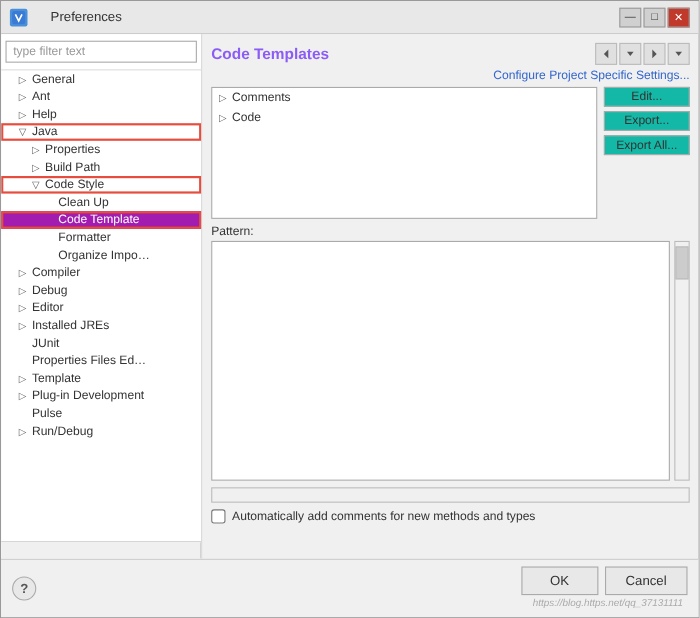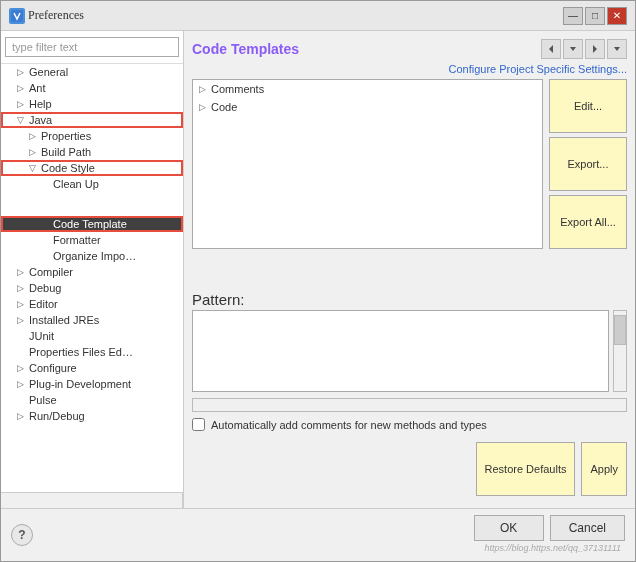--- a/index.html
+++ b/index.html
@@ -28,22 +28,21 @@
       height: 30px;
       display: flex;
       align-items: center;
       justify-content: space-between;
       padding: 0 8px;
       border-bottom: 1px solid #ccc;
       flex-shrink: 0;
     }
     .title-bar-left {
       display: flex;
-      gap: 3px;
-      font-family: Liberation Serif, serif;
+      gap: 21px;
     }
     .app-icon {
       width: 16px;
       height: 16px;
       background: #4a90d9;
       border-radius: 2px;
       display: flex;
       align-items: center;
       justify-content: center;
       color: white;
@@ -244,34 +243,33 @@
       color: #666;
     }
     .right-buttons {
       display: flex;
       flex-direction: column;
       gap: 4px;
       width: 78px;
       flex-shrink: 0;
     }
     .action-btn {
-      padding: 20px 8px;
-      background: #fef9c3;
+      padding: 2px 8px;
+      background: #14b8a6;
       border: 1px solid #aaa;
       font-size: 11px;
       cursor: pointer;
       text-align: center;
       color: #333;
     }
     .action-btn:disabled { color: #aaa; cursor: default; }
     .pattern-label {
-      font-size: 15px;
+      font-size: 11px;
       color: #333;
       margin-bottom: 2px;
-      margin-top: 36px;
     }
     .pattern-area {
       display: flex;
       gap: 4px;
       margin-bottom: 6px;
       flex: 1;
     }
     .pattern-textarea {
       flex: 1;
       background: white;
@@ -304,21 +302,21 @@
     .h-scroll-track {
       flex: 1;
       height: 14px;
       background: #f0f0f0;
       border: 1px solid #bbb;
     }
     .checkbox-row {
       display: flex;
       align-items: center;
       gap: 6px;
-      margin-bottom: 11px;
+      margin-bottom: 24px;
       font-size: 11px;
       color: #333;
     }
     .checkbox-row input[type="checkbox"] {
       margin: 0;
     }
     .bottom-buttons {
       display: flex;
       justify-content: flex-end;
       gap: 6px;
@@ -420,21 +418,21 @@
           <span>Build Path</span>
         </div>
         <div class="tree-item indent2 codestyle-highlight" style="outline:2px solid #e74c3c; outline-offset:-2px;">
           <span class="tree-arrow">▽</span>
           <span style="font-size:11px; color:#333;">Code Style</span>
         </div>
         <div class="tree-item indent3">
           <span class="tree-arrow" style="width:12px;"></span>
           <span>Clean Up</span>
         </div>
-        <div class="tree-item indent3 codetemplate-highlight selected" style="outline:2px solid #e74c3c; outline-offset:-2px; background:#404040; color:white;margin-top:24px;">
+        <div class="tree-item indent3 codetemplate-highlight selected" style="outline:2px solid #e74c3c; outline-offset:-2px; background:#a21caf; color:white;">
           <span class="tree-arrow" style="width:12px; color:white;"></span>
           <span>Code Template</span>
         </div>
         <div class="tree-item indent3">
           <span class="tree-arrow" style="width:12px;"></span>
           <span>Formatter</span>
         </div>
         <div class="tree-item indent3">
           <span class="tree-arrow" style="width:12px;"></span>
           <span>Organize Impo…</span>
@@ -458,21 +456,21 @@
         <div class="tree-item indent1">
           <span class="tree-arrow" style="width:12px;"></span>
           <span>JUnit</span>
         </div>
         <div class="tree-item indent1">
           <span class="tree-arrow" style="width:12px;"></span>
           <span style="overflow:hidden; text-overflow:ellipsis;">Properties Files Ed…</span>
         </div>
         <div class="tree-item indent1">
           <span class="tree-arrow">▷</span>
-          <span>Configure</span>
+          <span>Template</span>
         </div>
         <div class="tree-item indent1">
           <span class="tree-arrow">▷</span>
           <span>Plug-in Development</span>
         </div>
         <div class="tree-item indent1">
           <span class="tree-arrow" style="width:12px;"></span>
           <span>Pulse</span>
         </div>
         <div class="tree-item indent1">
@@ -545,24 +543,20 @@
 
       <div class="h-scrollbar-row">
         <div class="h-scroll-track"></div>
       </div>
 
       <div class="checkbox-row">
         <input type="checkbox" id="auto-comment" style="">
         <label for="auto-comment">Automatically add comments for new methods and types</label>
       </div>
 
-      <div class="bottom-buttons">
-        <button class="action-btn">Restore Defaults</button>
-        <button class="action-btn">Apply</button>
-      </div>
 
     </div>
   </div>
 
   <div class="bottom-bar">
     <div class="help-icon">?</div>
     <div style="display:flex; flex-direction:column; align-items:flex-end; gap:2px;">
       <div style="display:flex; gap:6px;">
         <button class="dialog-btn">OK</button>
         <button class="dialog-btn">Cancel</button>

